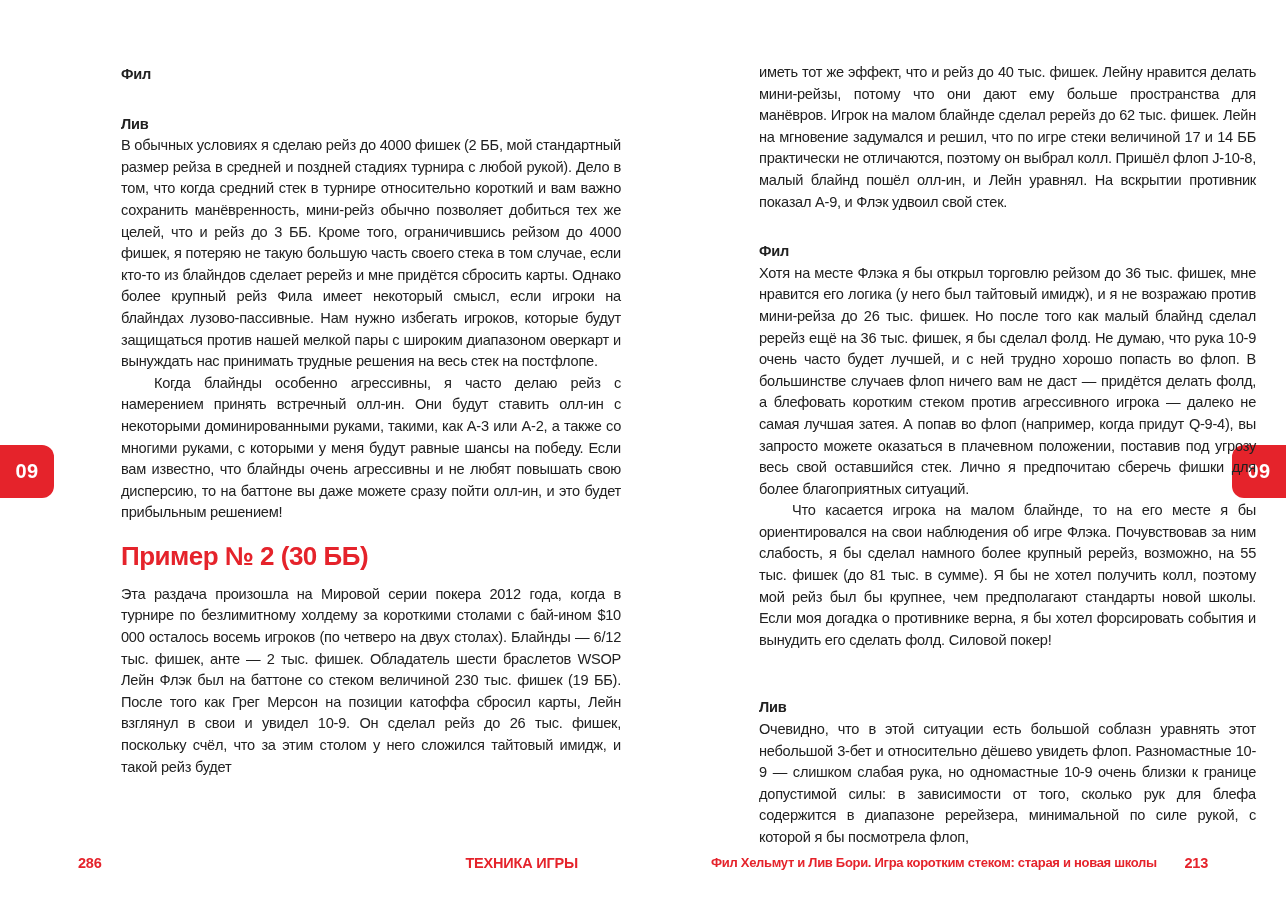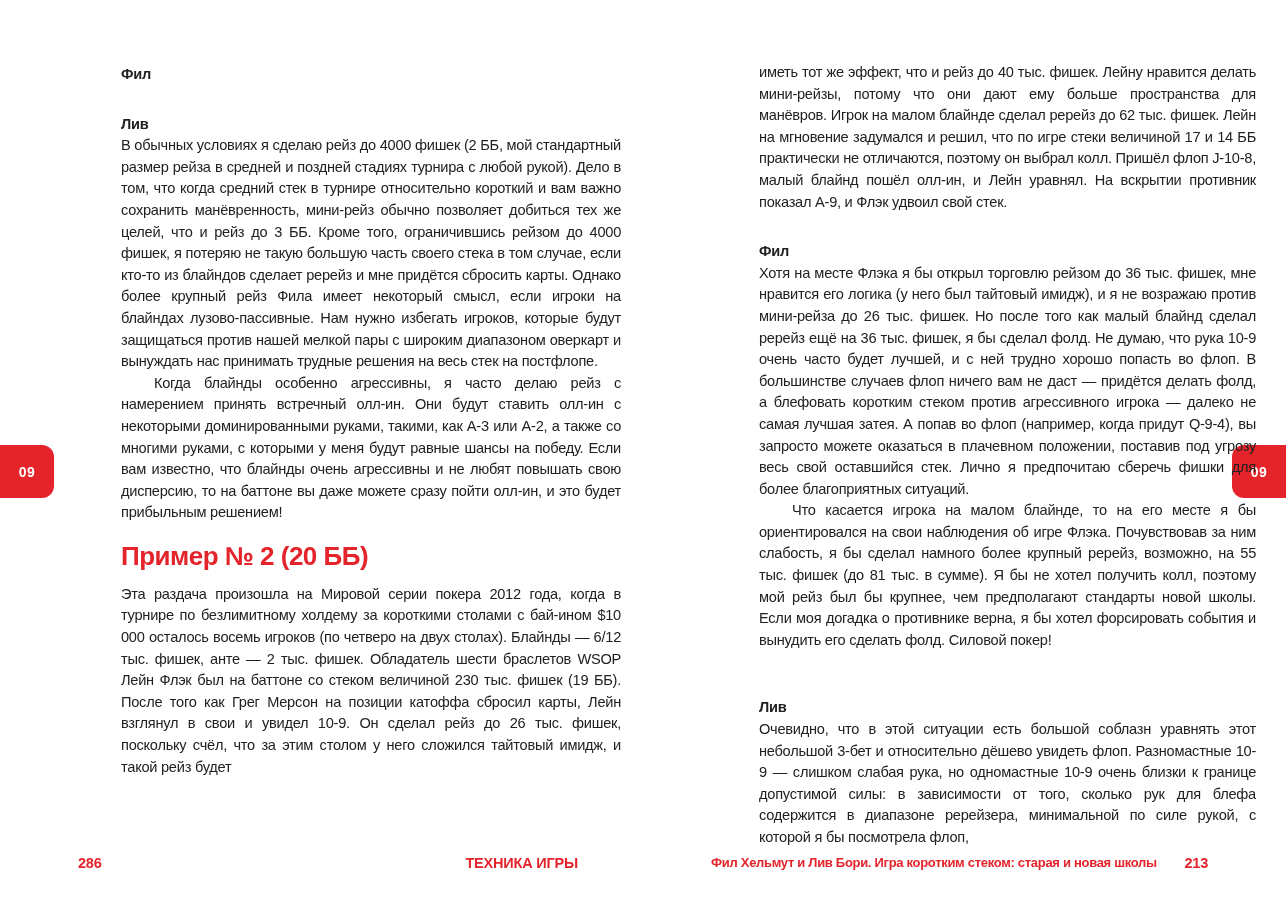--- a/index.html
+++ b/index.html
@@ -70,21 +70,21 @@
   .footer.right .fleft { font-size: 13px; letter-spacing: -0.3px; max-width: 450px; overflow: hidden; }
 
   .tab {
     position: absolute;
     top: 445px;
     width: 54px;
     height: 53px;
     background: var(--accent, #e5232b);
     color: #ffffff;
     font-weight: bold;
-    font-size: 14px;
+    font-size: 20px;
     letter-spacing: 0.5px;
     display: flex;
     align-items: center;
     justify-content: center;
   }
   .tab.tab-left  { left: 0;  border-radius: 0 12px 12px 0; }
   .tab.tab-right { right: 0; border-radius: 12px 0 0 12px; }
 </style>
 </head>
 <body>
@@ -93,21 +93,21 @@
 
   <div class="tab tab-left">09</div>
 
   <div class="tab tab-right">09</div>
 
   <div class="content left" id="left-content">
       <div class="blk speaker">Фил</div>
       <div class="blk speaker">Лив</div>
       <div class="blk para">В обычных условиях я сделаю рейз до 4000 фишек (2 ББ, мой стандартный размер рейза в средней и поздней стадиях турнира с любой рукой). Дело в том, что когда средний стек в турнире относительно короткий и вам важно сохранить манёвренность, мини-рейз обычно позволяет добиться тех же целей, что и рейз до 3 ББ. Кроме того, ограничившись рейзом до 4000 фишек, я потеряю не такую большую часть своего стека в том случае, если кто-то из блайндов сделает ререйз и мне придётся сбросить карты. Однако более крупный рейз Фила имеет некоторый смысл, если игроки на блайндах лузово-пассивные. Нам нужно избегать игроков, которые будут защищаться против нашей мелкой пары с широким диапазоном оверкарт и вынуждать нас принимать трудные решения на весь стек на постфлопе.</div>
       <div class="blk para-indent">Когда блайнды особенно агрессивны, я часто делаю рейз с намерением принять встречный олл-ин. Они будут ставить олл-ин с некоторыми доминированными руками, такими, как А-3 или А-2, а также со многими руками, с которыми у меня будут равные шансы на победу. Если вам известно, что блайнды очень агрессивны и не любят повышать свою дисперсию, то на баттоне вы даже можете сразу пойти олл-ин, и это будет прибыльным решением!</div>
-      <div class="blk heading-red">Пример № 2 (20 ББ)</div>
+      <div class="blk heading-red">Пример № 2 (30 ББ)</div>
       <div class="blk para">Эта раздача произошла на Мировой серии покера 2012 года, когда в турнире по безлимитному холдему за короткими столами с бай-ином $10 000 осталось восемь игроков (по четверо на двух столах). Блайнды — 6/12 тыс. фишек, анте — 2 тыс. фишек. Обладатель шести браслетов WSOP Лейн Флэк был на баттоне со стеком величиной 230 тыс. фишек (19 ББ). После того как Грег Мерсон на позиции катоффа сбросил карты, Лейн взглянул в свои и увидел 10-9. Он сделал рейз до 26 тыс. фишек, поскольку счёл, что за этим столом у него сложился тайтовый имидж, и такой рейз будет</div>
     </div>
 
   <div class="content right" id="right-content">
       <div class="blk para">иметь тот же эффект, что и рейз до 40 тыс. фишек. Лейну нравится делать мини-рейзы, потому что они дают ему больше пространства для манёвров. Игрок на малом блайнде сделал ререйз до 62 тыс. фишек. Лейн на мгновение задумался и решил, что по игре стеки величиной 17 и 14 ББ практически не отличаются, поэтому он выбрал колл. Пришёл флоп J-10-8, малый блайнд пошёл олл-ин, и Лейн уравнял. На вскрытии противник показал А-9, и Флэк удвоил свой стек.</div>
       <div class="blk speaker">Фил</div>
       <div class="blk para">Хотя на месте Флэка я бы открыл торговлю рейзом до 36 тыс. фишек, мне нравится его логика (у него был тайтовый имидж), и я не возражаю против мини-рейза до 26 тыс. фишек. Но после того как малый блайнд сделал ререйз ещё на 36 тыс. фишек, я бы сделал фолд. Не думаю, что рука 10-9 очень часто будет лучшей, и с ней трудно хорошо попасть во флоп. В большинстве случаев флоп ничего вам не даст — придётся делать фолд, а блефовать коротким стеком против агрессивного игрока — далеко не самая лучшая затея. А попав во флоп (например, когда придут Q-9-4), вы запросто можете оказаться в плачевном положении, поставив под угрозу весь свой оставшийся стек. Лично я предпочитаю сберечь фишки для более благоприятных ситуаций.</div>
       <div class="blk para-indent">Что касается игрока на малом блайнде, то на его месте я бы ориентировался на свои наблюдения об игре Флэка. Почувствовав за ним слабость, я бы сделал намного более крупный ререйз, возможно, на 55 тыс. фишек (до 81 тыс. в сумме). Я бы не хотел получить колл, поэтому мой рейз был бы крупнее, чем предполагают стандарты новой школы. Если моя догадка о противнике верна, я бы хотел форсировать события и вынудить его сделать фолд. Силовой покер!</div>
       <div class="blk speaker-spaced">Лив</div>
       <div class="blk para">Очевидно, что в этой ситуации есть большой соблазн уравнять этот небольшой 3-бет и относительно дёшево увидеть флоп. Разномастные 10-9 — слишком слабая рука, но одномастные 10-9 очень близки к границе допустимой силы: в зависимости от того, сколько рук для блефа содержится в диапазоне ререйзера, минимальной по силе рукой, с которой я бы посмотрела флоп,</div>

